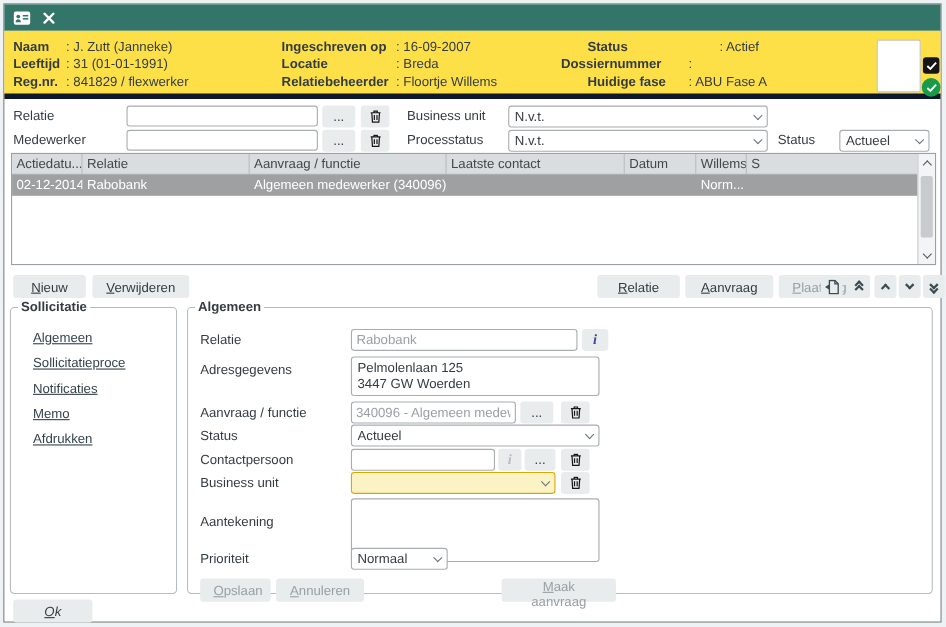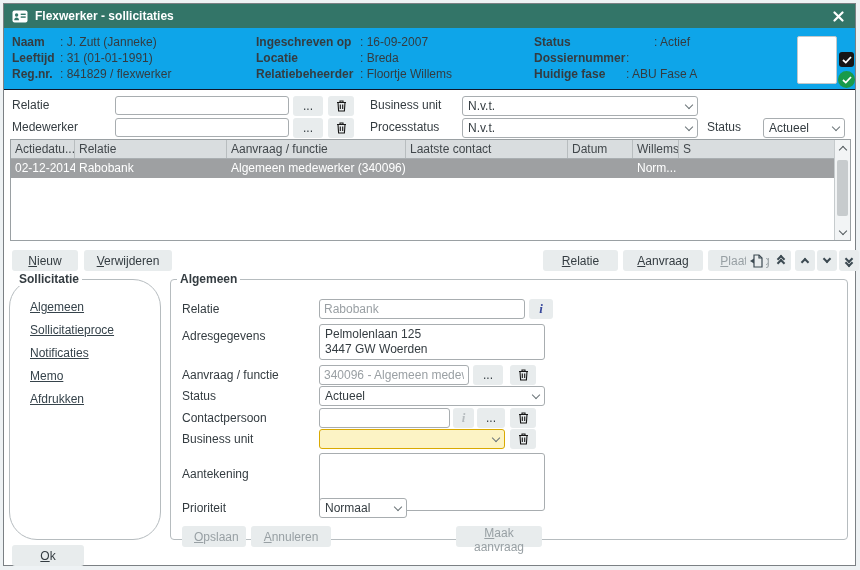--- a/index.html
+++ b/index.html
@@ -19,21 +19,21 @@
     position:absolute; left:0; top:0; right:0; height:24px;
     background:#337568; color:#fff; display:flex; align-items:center;
     padding:0 8px; font-weight:bold;
   }
   .titlebar .ticon { display:inline-flex; margin-right:7px; }
   .titlebar .title { flex:1; }
   .close-btn { width:18px; height:18px; display:flex; align-items:center; justify-content:center; cursor:pointer; }
   
   .header {
     position:absolute; left:0; top:24px; right:0; height:62px;
-    background:#0ea5e9; border-bottom:1px solid #0f172a;
+    background:#fde047; border-bottom:5px solid #0f172a;
   }
   .hfield { position:absolute; height:16px; white-space:nowrap; }
   .hfield b { font-weight:bold; }
   .photo-box { position:absolute; right:18px; top:8px; width:40px; height:48px; background:#fff; border:1px solid #c3c8ca; border-radius:2px; }
   .chk-black { position:absolute; right:1px; top:24px; width:15px; height:15px; background:#161616; border-radius:3px; display:flex; align-items:center; justify-content:center; }
   .chk-green { position:absolute; right:0px; top:43px; width:17px; height:17px; background:#189a4a; border-radius:50%; display:flex; align-items:center; justify-content:center; }
   
   .filterbar { position:absolute; left:0; top:87px; right:0; height:48px; }
   .flabel { position:absolute; height:19px; line-height:19px; white-space:nowrap; }
   input[type=text] {
@@ -96,21 +96,20 @@
   <div class="titlebar">
     <span class="ticon">
       <svg width="16" height="13" viewBox="0 0 16 13">
           <rect x="0.5" y="0.5" width="15" height="12" rx="2" fill="#fff"></rect>
           <circle cx="4.6" cy="5" r="1.7" fill="#337568"></circle>
           <path d="M2.2 10.2c0-1.6 1.1-2.6 2.4-2.6s2.4 1 2.4 2.6z" fill="#337568"></path>
           <rect x="8.7" y="3.6" width="5" height="1.4" fill="#337568"></rect>
           <rect x="8.7" y="6.4" width="5" height="1.4" fill="#337568"></rect>
         </svg>
     </span>
-    <span class="title">Flexwerker - sollicitaties</span>
     <span class="close-btn">
       <svg width="11" height="11" viewBox="0 0 11 11">
           <path d="M1.5 1.5 L9.5 9.5 M9.5 1.5 L1.5 9.5" stroke="#fff" stroke-width="2.2" stroke-linecap="round"></path>
         </svg>
     </span>
   </div>
 
   <div class="header">
     <span class="hfield" style="left:8px;top:7px;"><b>Naam</b></span>
     <span class="hfield" style="left:56px;top:7px;">: J. Zutt (Janneke)</span>
@@ -121,21 +120,21 @@
 
     <span class="hfield" style="left:252px;top:7px;"><b>Ingeschreven op</b></span>
     <span class="hfield" style="left:356px;top:7px;">: 16-09-2007</span>
     <span class="hfield" style="left:252px;top:23px;"><b>Locatie</b></span>
     <span class="hfield" style="left:356px;top:23px;">: Breda</span>
     <span class="hfield" style="left:252px;top:39px;"><b>Relatiebeheerder</b></span>
     <span class="hfield" style="left:356px;top:39px;text-align:center;">: Floortje Willems</span>
 
     <span class="hfield" style="left:530px;top:7px;"><b>Status</b></span>
     <span class="hfield" style="left:622px;top:7px;margin-left:28px;">: Actief</span>
-    <span class="hfield" style="left:530px;top:23px;"><b>Dossiernummer</b></span>
+    <span class="hfield" style="left:506px;top:23px;"><b>Dossiernummer</b></span>
     <span class="hfield" style="left:622px;top:23px;">:</span>
     <span class="hfield" style="left:530px;top:39px;"><b>Huidige fase</b></span>
     <span class="hfield" style="left:622px;top:39px;">: ABU Fase A</span>
 
     <span class="photo-box"></span>
     <span class="chk-black">
       <svg width="10" height="8" viewBox="0 0 10 8">
           <path d="M1 4 L3.8 6.6 L9 1" stroke="#fff" stroke-width="1.8" fill="none"></path>
         </svg>
     </span>
@@ -240,21 +239,21 @@
         <span class="chev chev-dark"></span>
       </button>
     <button class="iconbtn" style="left:835px;top:246px;">
       <span class="dblchev">
           <span class="chev chev-dark"></span>
           <span class="chev chev-dark"></span>
         </span>
     </button>
   </div>
 
-  <fieldset style="left:5px;top:268px;width:152px;height:268px;border-radius:28px;">
+  <fieldset style="left:5px;top:268px;width:152px;height:268px;">
     <legend>Sollicitatie</legend>
     <div class="navlinks">
       <span class="navlink">Algemeen</span>
       <span class="navlink">Sollicitatieproce</span>
       <span class="navlink">Notificaties</span>
       <span class="navlink">Memo</span>
       <span class="navlink">Afdrukken</span>
     </div>
   </fieldset>
 
@@ -309,18 +308,18 @@
     <textarea style="position: absolute; left: 148px; top: 167px; width: 226px; height: 58px;"></textarea>
 
     <span class="frm-label" style="left:11px;top:212px;">Prioriteit</span>
     <div class="fakesel" style="left:148px;top:212px;width:88px;">
       <span class="selval">Normaal</span>
       <span class="chev"></span>
     </div>
 
     <button class="btn" style="left:11px;top:240px;width:64px;" disabled=""><span class="accel"><u>O</u>pslaan</span></button>
     <button class="btn" style="left:80px;top:240px;width:80px;" disabled=""><span class="accel"><u>A</u>nnuleren</span></button>
-    <button class="btn" style="left:285px;top:240px;width:86px;" disabled=""><span class="accel"><u>M</u>aak aanvraag</span></button>
+    <button class="btn" style="left:285px;top:240px;width:104px;" disabled=""><span class="accel"><u>M</u>aak aanvraag</span></button>
   </fieldset>
 
-  <button class="btn" style="left:8px;top:541px;width:72px;"><span class="accel"><u>O</u>k</span></button>
+  <button class="btn" style="left:8px;top:541px;width:72px;font-style:italic;"><span class="accel"><u>O</u>k</span></button>
 
 </div>
 
 </body></html>

